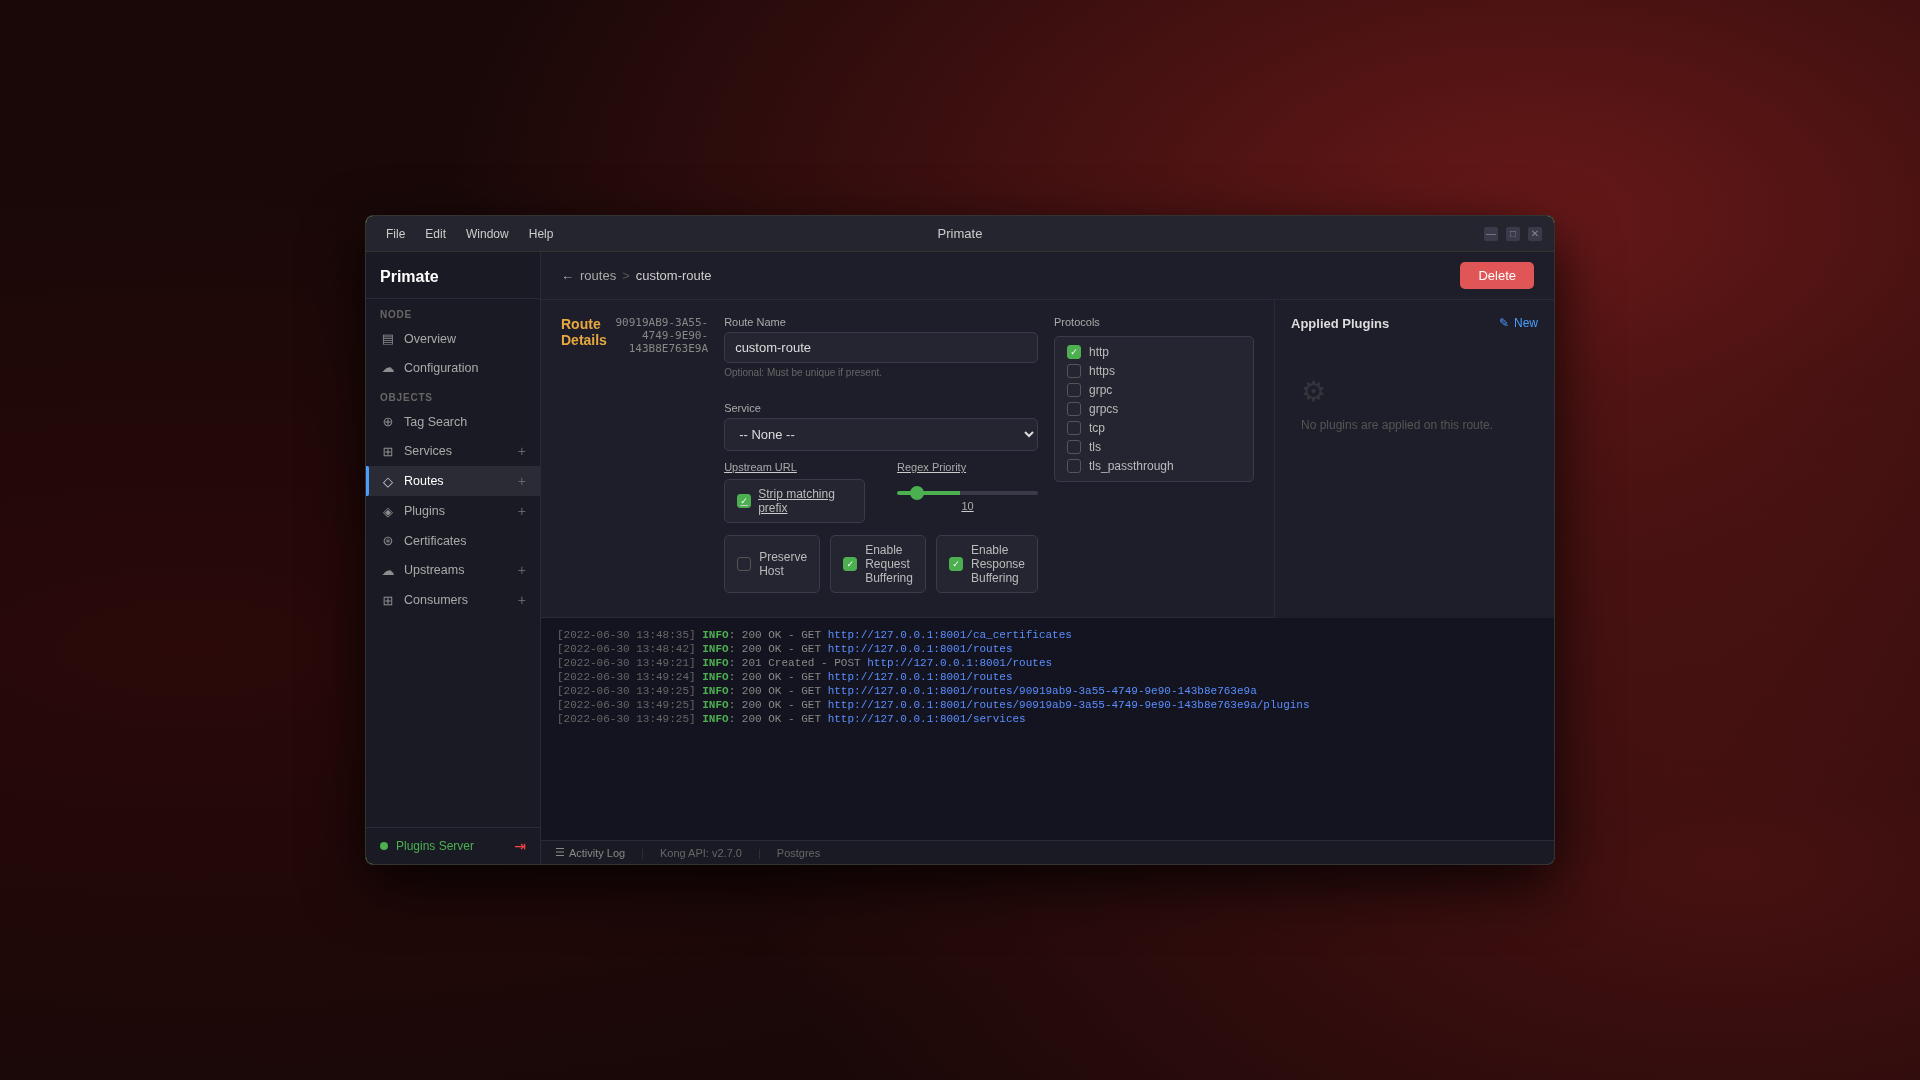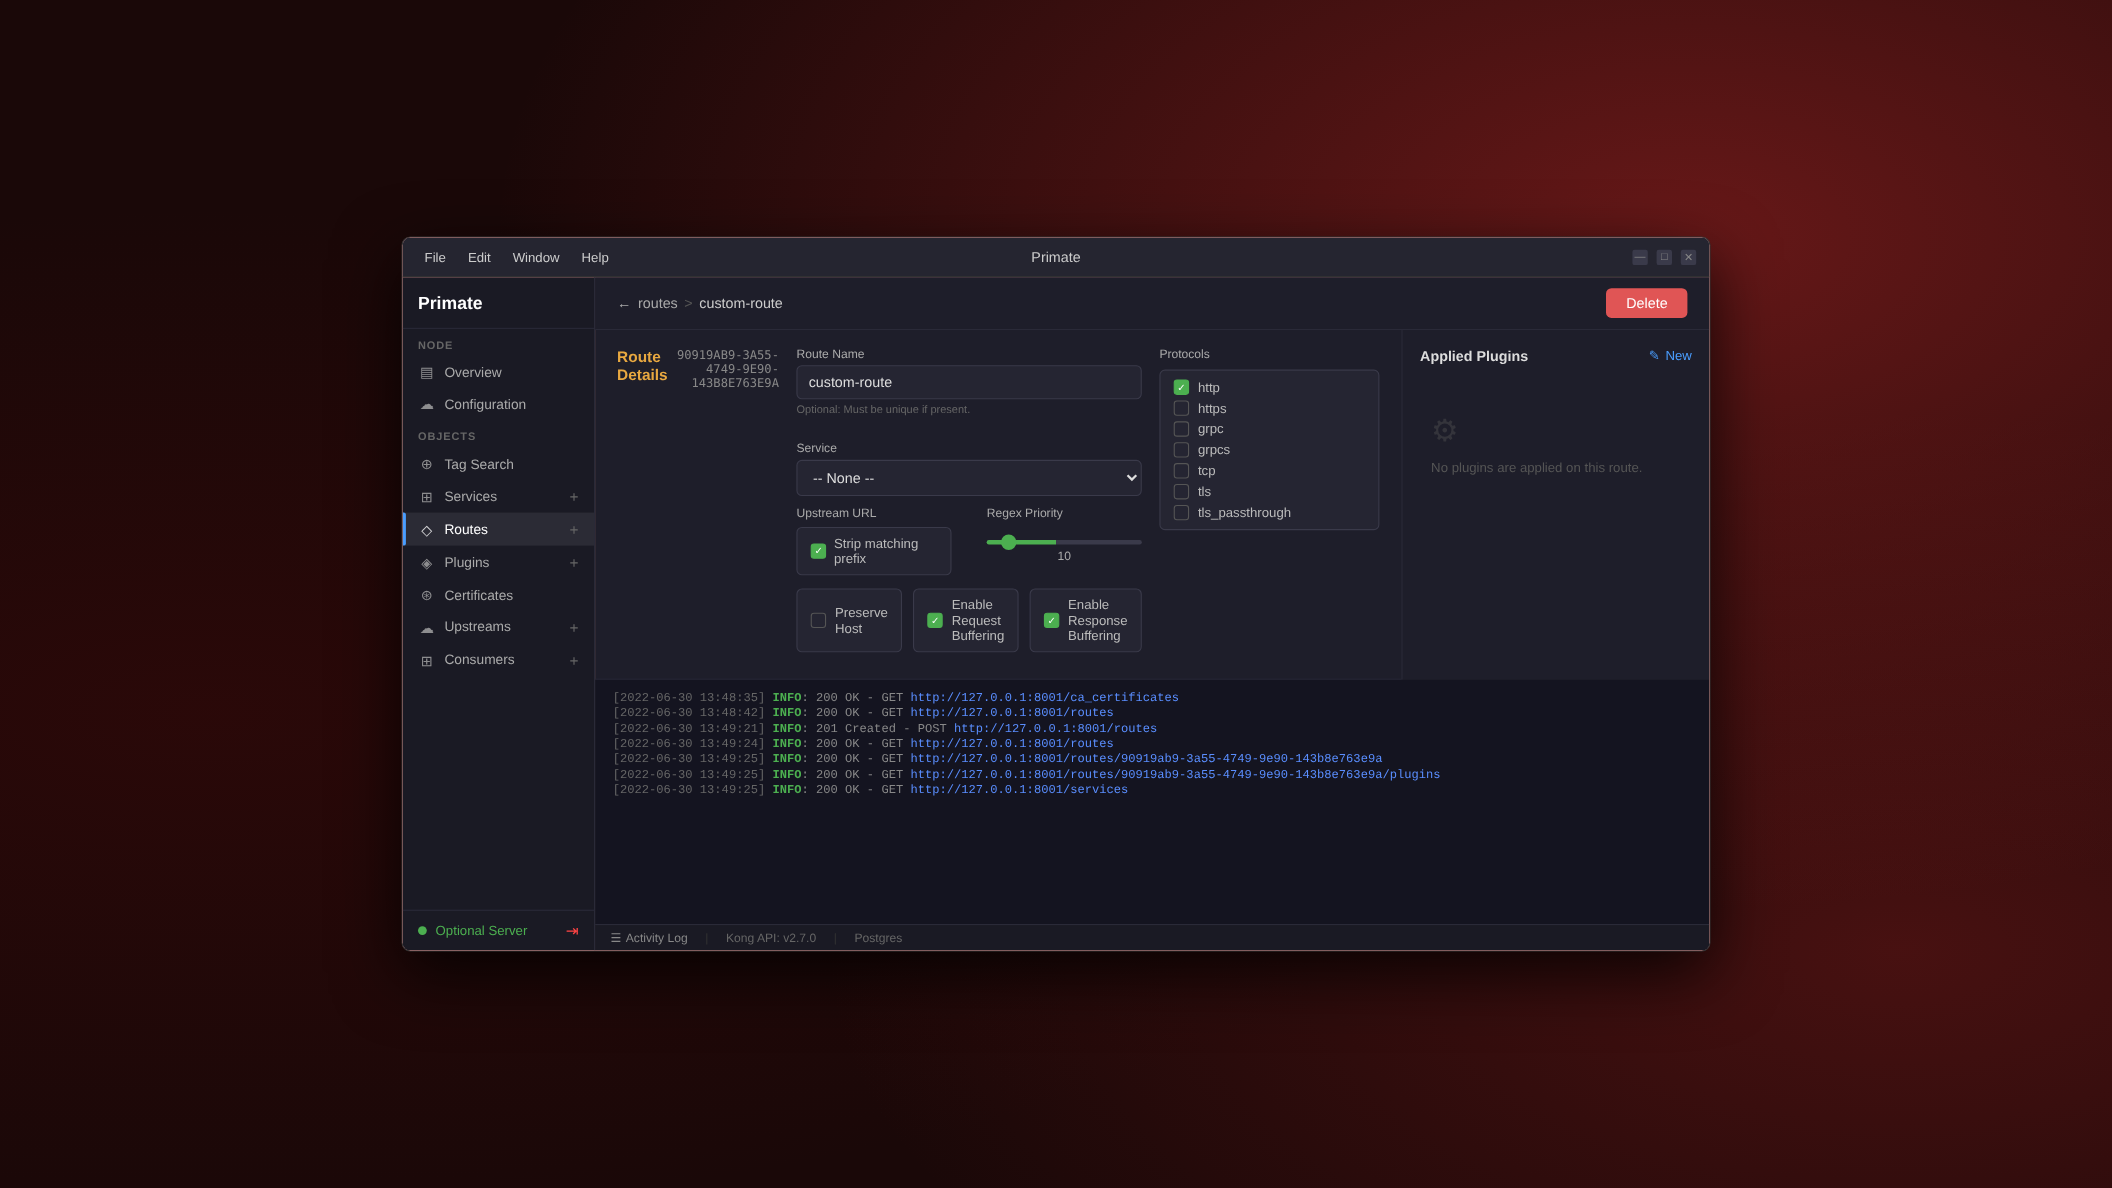--- a/index.html
+++ b/index.html
@@ -25,21 +25,21 @@
                   radial-gradient(ellipse at 90% 80%, rgba(140,30,30,0.4) 0%, transparent 40%),
                   radial-gradient(ellipse at 10% 60%, rgba(80,10,10,0.3) 0%, transparent 50%),
                   #1a0808;
       z-index: -1;
     }
 
     
     .window {
       width: 1190px;
       height: 650px;
-      background: #fca5a5;
+      background: #bef264;
       border-radius: 8px;
       box-shadow: 0 20px 60px rgba(0,0,0,0.8);
       display: flex;
       flex-direction: column;
       overflow: hidden;
       border: 1px solid #333;
     }
 
     
     .titlebar {
@@ -329,20 +329,21 @@
       content: '✓';
       font-size: 9px;
       color: #fff;
     }
 
     
     .url-row {
       display: flex;
       gap: 32px;
       margin-bottom: 12px;
+      text-decoration: underline;
     }
     .url-group { flex: 1; }
     .url-label {
       font-size: 11px;
       color: #aaa;
       font-weight: 500;
       margin-bottom: 6px;
     }
     .checkbox-btn {
       display: flex;
@@ -592,21 +593,21 @@
           <span class="plus-btn">+</span>
         </div>
         <div class="sidebar-item">
           <span class="icon">⊞</span>
           <span>Consumers</span>
           <span class="plus-btn">+</span>
         </div>
       </div>
       <div class="sidebar-footer">
         <div class="server-dot"></div>
-        <span class="server-name">Optional Server</span>
+        <span class="server-name">Plugins Server</span>
         <span class="logout-icon">⇥</span>
       </div>
     </div>
 
     <div class="main-content">
 
       <div class="nav-bar">
         <div class="breadcrumb">
           <span class="back-arrow">←</span>
           <a>routes</a>

